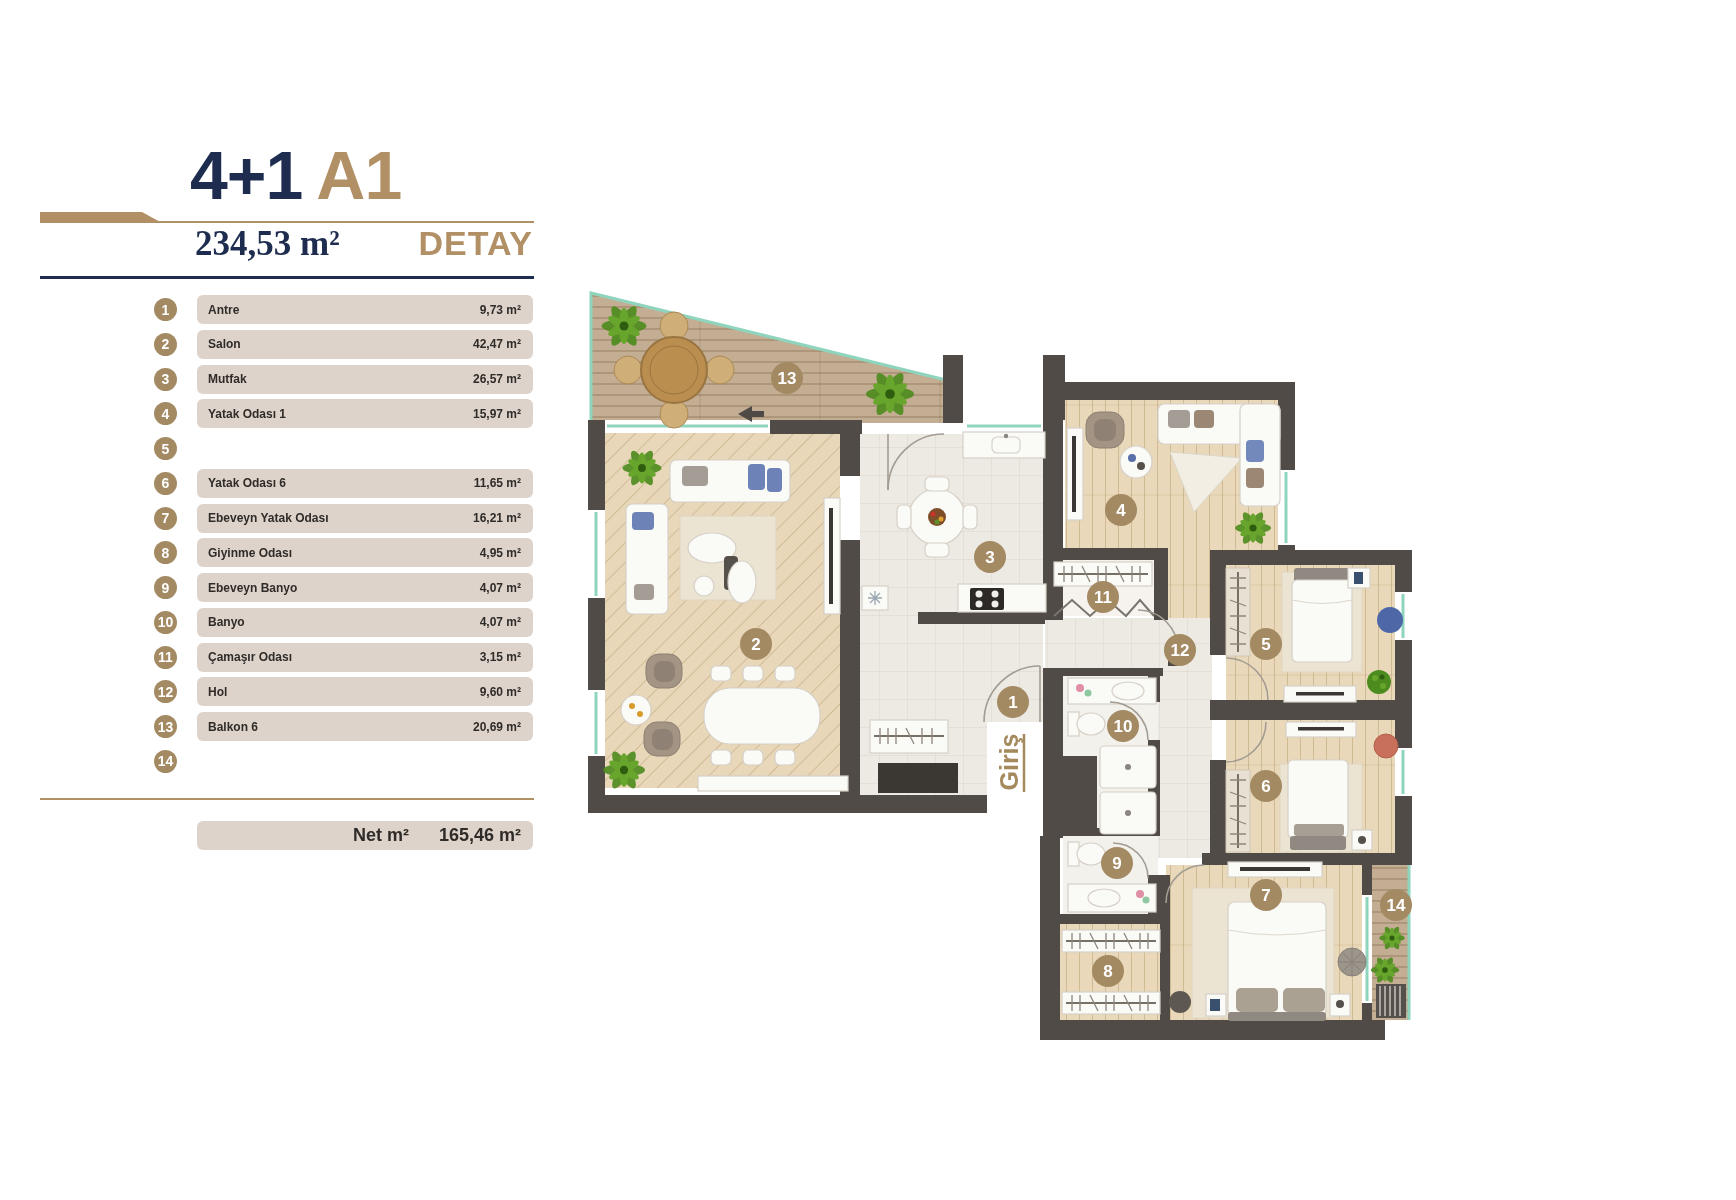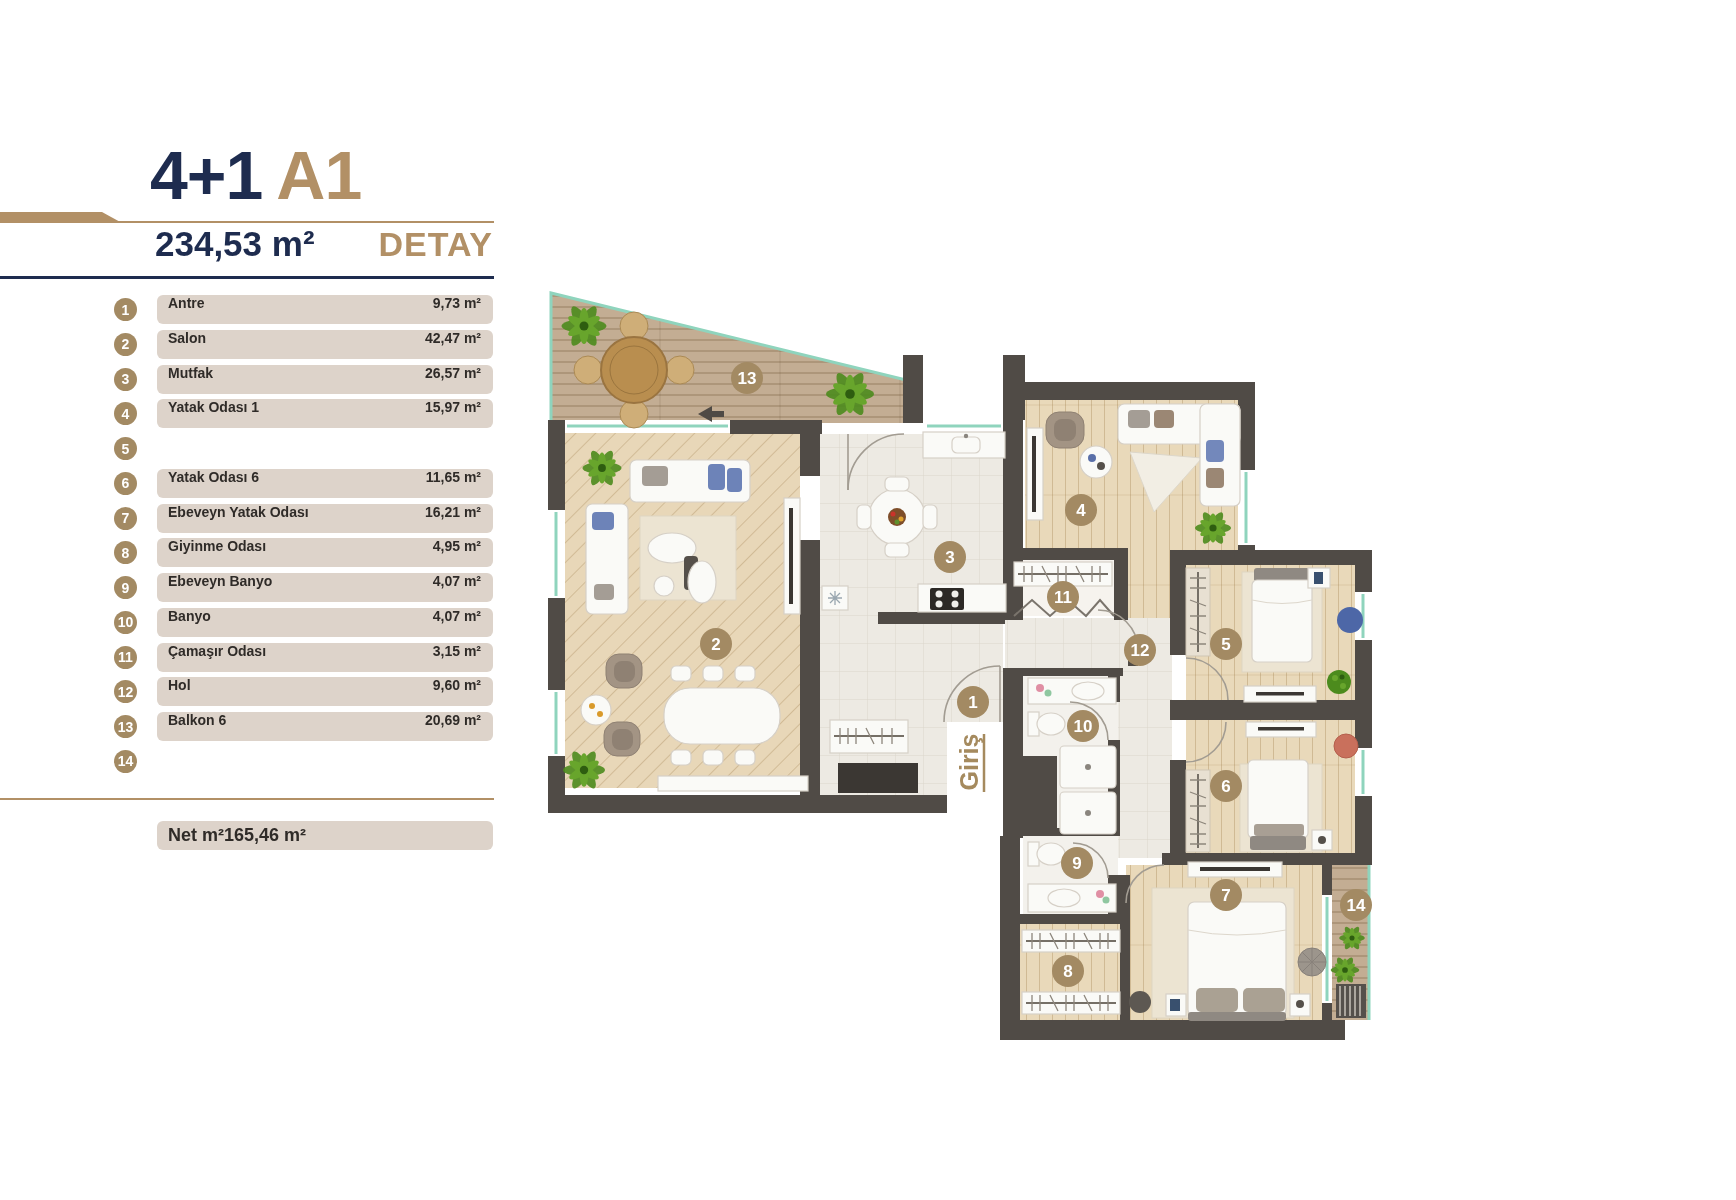--- a/index.html
+++ b/index.html
@@ -1,43 +1,43 @@
 <!DOCTYPE html>
 <html style="--navy: #1e2c4f; --tan: #b29066; --badge: #a38a63; --rowbg: #ddd3ca; --wall: #504b46; --window: #8fd4bd;"><head>
 <meta charset="utf-8">
 <style>
   :root{
     --navy:#1e2c4f; --tan:#b29066; --badge:#a38a63; --rowbg:#ddd3ca;
     --wall:#504b46; --window:#8fd4bd;
   }
   html,body{margin:0;padding:0;background:#fff;}
   #page{position:relative;width:1481px;height:1200px;background:#fff;overflow:hidden;
-        font-family:"Liberation Sans",sans-serif;}
+        font-family:"Liberation Sans",sans-serif;margin-left:40px;}
   
   #title{position:absolute;left:150px;top:136px;font-size:68px;font-weight:800;
          letter-spacing:-1px;color:var(--navy);white-space:nowrap;}
   #title .code{color:var(--tan);margin-left:14px;}
   #deco-bar{position:absolute;left:0;top:208px;}
   #subline{position:absolute;left:155px;top:224px;width:338px;display:flex;
            justify-content:space-between;align-items:baseline;}
-  #subline .area{font-size:35px;font-weight:800;color:var(--navy);}
+  #subline .area{font-size:35px;font-weight:800;color:var(--navy);font-family:Liberation Serif, serif;}
   #subline .detay{font-size:34px;font-weight:800;color:var(--tan);letter-spacing:1px;}
   .rule-navy{position:absolute;left:0;top:276px;width:494px;height:3px;background:var(--navy);}
   .rule-tan{position:absolute;left:0;top:798px;width:494px;height:2px;background:var(--tan);}
   .leg-row{position:absolute;left:0;width:500px;height:29px;}
   .leg-badge{position:absolute;left:114px;top:3px;width:23px;height:23px;border-radius:50%;
              background:var(--badge);color:#fff;font-size:14px;font-weight:700;
              display:flex;align-items:center;justify-content:center;}
   .leg-bar{position:absolute;left:157px;top:0;width:336px;height:29px;border-radius:6px;
-           background:var(--rowbg);display:flex;justify-content:space-between;
+           background:var(--rowbg);display:flex;align-items:center;justify-content:space-between;
            padding:0 12px 0 11px;box-sizing:border-box;color:#2f2b28;
-           font-size:14px;font-weight:700;}
+           font-size:12px;font-weight:700;}
   .tot-row{position:absolute;left:157px;width:336px;height:29px;border-radius:6px;
-           background:var(--rowbg);display:flex;align-items:center;justify-content:flex-start;
-           padding:0 12px 0 11px;box-sizing:border-box;color:#2f2b28;font-size:18px;font-weight:700;}
+           background:var(--rowbg);display:flex;align-items:center;justify-content:flex-end;
+           padding:0 12px 0 11px;box-sizing:border-box;color:#2f2b28;font-size:18px;font-weight:700;gap:30px;}
   
   #plan{position:absolute;left:540px;top:270px;}
   .wall{fill:var(--wall);}
   .white-f{fill:#fafaf7;stroke:#d6d0c7;stroke-width:1.2;}
   .rug{fill:#ece4d2;stroke:#ded5c2;stroke-width:1;}
   .arc{fill:none;stroke:#a29c92;stroke-width:1.6;}
   .leaf{stroke:#a29c92;stroke-width:1.6;}
   .win{stroke:var(--window);stroke-width:3;fill:none;}
   .winbg{fill:#ffffff;}
   .rod{stroke:#756f66;stroke-width:2;fill:none;}

